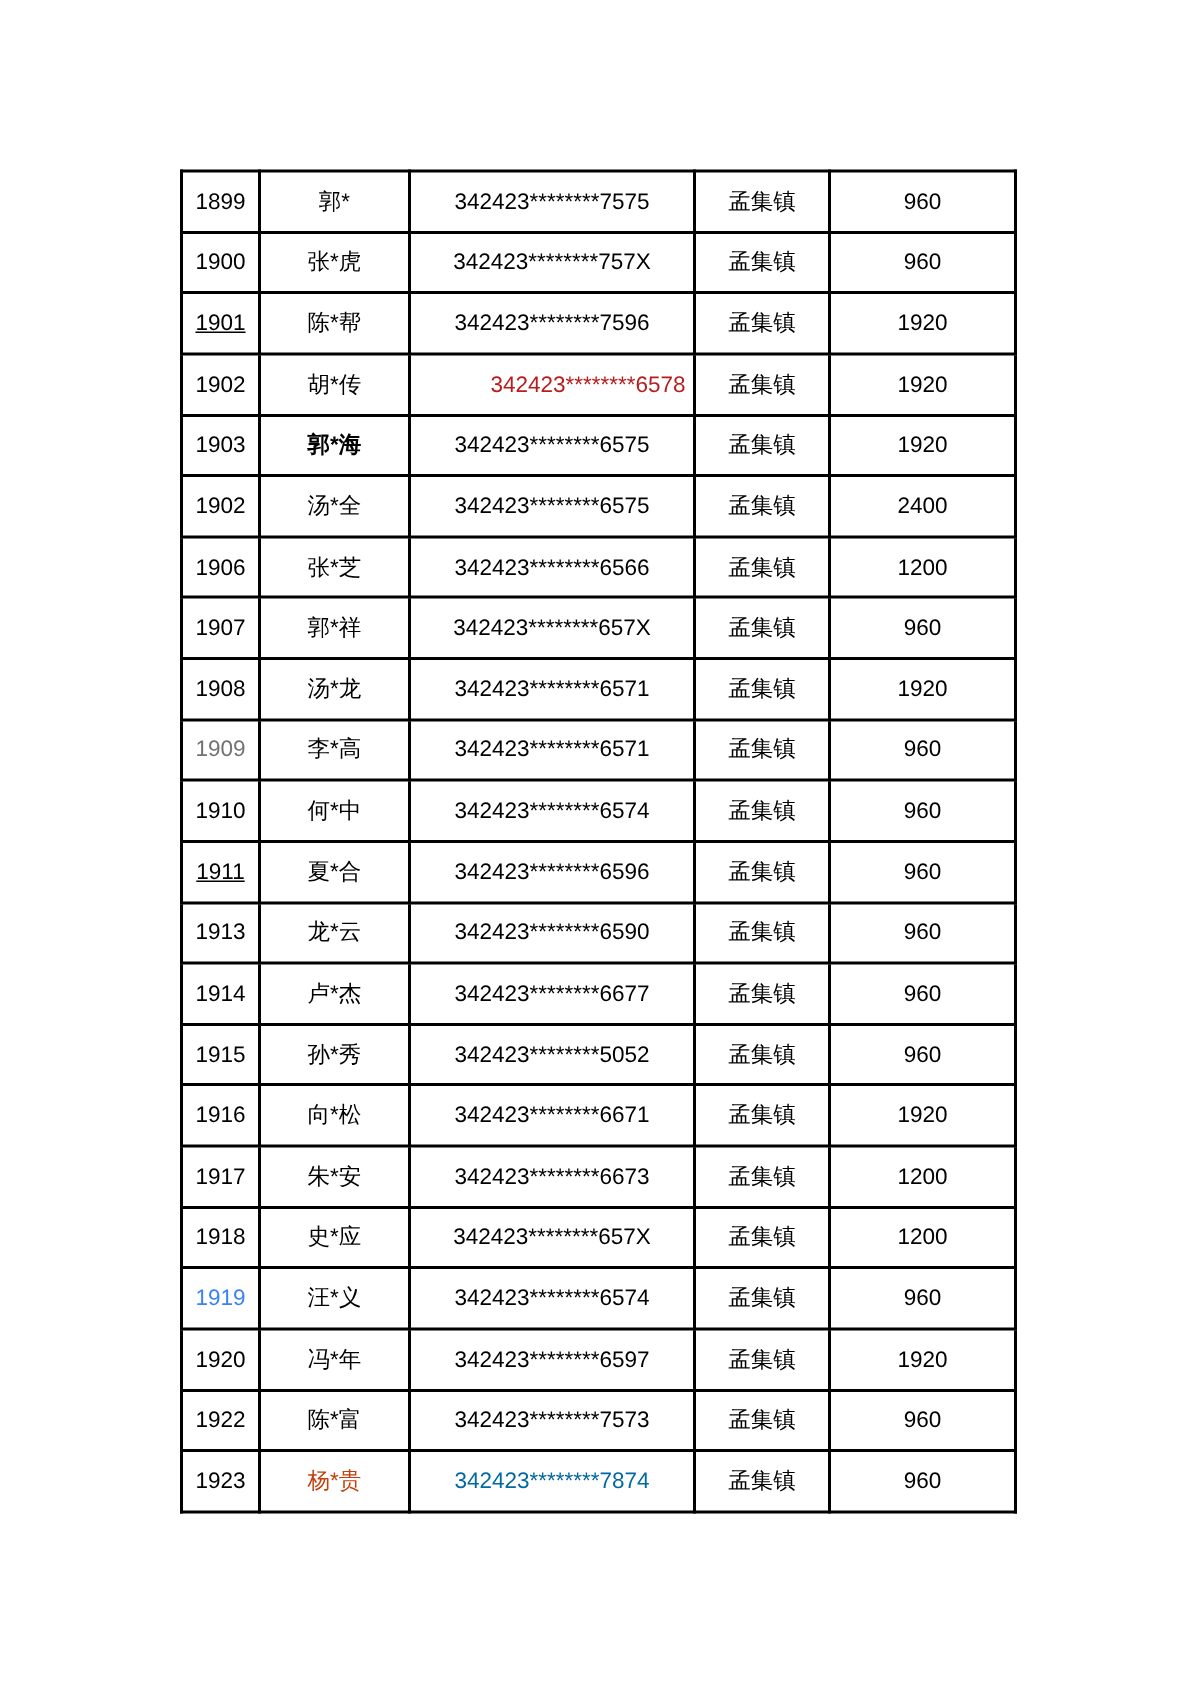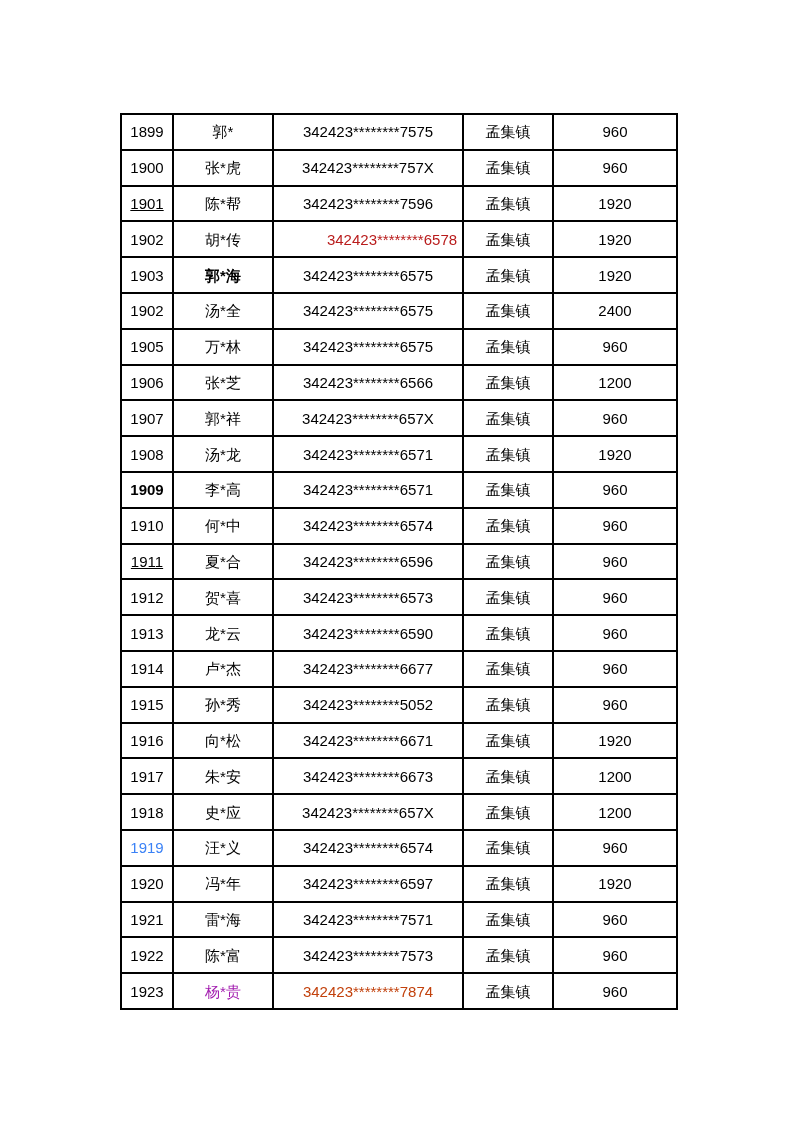--- a/index.html
+++ b/index.html
@@ -93,27 +93,20 @@
           <td style="border-color: rgb(0, 0, 0); color: rgb(0, 0, 0);">1920</td>
         </tr>
         <tr>
           <td style="border-color: rgb(0, 0, 0); color: rgb(0, 0, 0);">1902</td>
           <td style="border-color: rgb(0, 0, 0); color: rgb(0, 0, 0);">汤*全</td>
           <td style="border-color: rgb(0, 0, 0); color: rgb(0, 0, 0);">342423********6575</td>
           <td style="border-color: rgb(0, 0, 0); color: rgb(0, 0, 0);">孟集镇</td>
           <td style="border-color: rgb(0, 0, 0); color: rgb(0, 0, 0);">2400</td>
         </tr>
         <tr>
-          <td style="border-color: rgb(0, 0, 0); color: rgb(0, 0, 0);">1905</td>
-          <td style="border-color: rgb(0, 0, 0); color: rgb(0, 0, 0);">万*林</td>
-          <td style="border-color: rgb(0, 0, 0); color: rgb(0, 0, 0);">342423********6575</td>
-          <td style="border-color: rgb(0, 0, 0); color: rgb(0, 0, 0);">孟集镇</td>
-          <td style="border-color: rgb(0, 0, 0); color: rgb(0, 0, 0);">960</td>
-        </tr>
-        <tr>
           <td style="border-color: rgb(0, 0, 0); color: rgb(0, 0, 0);">1906</td>
           <td style="border-color: rgb(0, 0, 0); color: rgb(0, 0, 0);">张*芝</td>
           <td style="border-color: rgb(0, 0, 0); color: rgb(0, 0, 0);">342423********6566</td>
           <td style="border-color: rgb(0, 0, 0); color: rgb(0, 0, 0);">孟集镇</td>
           <td style="border-color: rgb(0, 0, 0); color: rgb(0, 0, 0);">1200</td>
         </tr>
         <tr>
           <td style="border-color: rgb(0, 0, 0); color: rgb(0, 0, 0); margin-left: 40px;">1907</td>
           <td style="border-color: rgb(0, 0, 0); color: rgb(0, 0, 0);">郭*祥</td>
           <td style="border-color: rgb(0, 0, 0); color: rgb(0, 0, 0);">342423********657X</td>
@@ -121,48 +114,41 @@
           <td style="border-color: rgb(0, 0, 0); color: rgb(0, 0, 0);">960</td>
         </tr>
         <tr>
           <td style="border-color: rgb(0, 0, 0); color: rgb(0, 0, 0);">1908</td>
           <td style="border-color: rgb(0, 0, 0); color: rgb(0, 0, 0);">汤*龙</td>
           <td style="border-color: rgb(0, 0, 0); color: rgb(0, 0, 0);">342423********6571</td>
           <td style="border-color: rgb(0, 0, 0); color: rgb(0, 0, 0);">孟集镇</td>
           <td style="border-color: rgb(0, 0, 0); color: rgb(0, 0, 0);">1920</td>
         </tr>
         <tr>
-          <td style="border-color: rgb(0, 0, 0); color: #000000; font-weight: bold;">1909</td>
+          <td style="border-color: rgb(0, 0, 0); color: #737373;">1909</td>
           <td style="border-color: rgb(0, 0, 0); color: rgb(0, 0, 0);">李*高</td>
           <td style="border-color: rgb(0, 0, 0); color: rgb(0, 0, 0);">342423********6571</td>
           <td style="border-color: rgb(0, 0, 0); color: rgb(0, 0, 0);">孟集镇</td>
           <td style="border-color: rgb(0, 0, 0); color: rgb(0, 0, 0);">960</td>
         </tr>
         <tr>
           <td style="border-color: rgb(0, 0, 0); color: rgb(0, 0, 0);">1910</td>
           <td style="border-color: rgb(0, 0, 0); color: rgb(0, 0, 0);">何*中</td>
           <td style="border-color: rgb(0, 0, 0); color: rgb(0, 0, 0);">342423********6574</td>
           <td style="border-color: rgb(0, 0, 0); color: rgb(0, 0, 0);">孟集镇</td>
           <td style="border-color: rgb(0, 0, 0); color: rgb(0, 0, 0);">960</td>
         </tr>
         <tr>
           <td style="border-color: rgb(0, 0, 0); color: rgb(0, 0, 0); text-decoration: underline;">1911</td>
           <td style="border-color: rgb(0, 0, 0); color: rgb(0, 0, 0);">夏*合</td>
           <td style="border-color: rgb(0, 0, 0); color: rgb(0, 0, 0);">342423********6596</td>
           <td style="border-color: rgb(0, 0, 0); color: rgb(0, 0, 0);">孟集镇</td>
           <td style="border-color: rgb(0, 0, 0); color: rgb(0, 0, 0);">960</td>
         </tr>
         <tr>
-          <td style="border-color: rgb(0, 0, 0); color: rgb(0, 0, 0);">1912</td>
-          <td style="border-color: rgb(0, 0, 0); color: rgb(0, 0, 0);">贺*喜</td>
-          <td style="border-color: rgb(0, 0, 0); color: rgb(0, 0, 0);">342423********6573</td>
-          <td style="border-color: rgb(0, 0, 0); color: rgb(0, 0, 0);">孟集镇</td>
-          <td style="border-color: rgb(0, 0, 0); color: rgb(0, 0, 0);">960</td>
-        </tr>
-        <tr>
           <td style="border-color: rgb(0, 0, 0); color: rgb(0, 0, 0);">1913</td>
           <td style="border-color: rgb(0, 0, 0); color: rgb(0, 0, 0);">龙*云</td>
           <td style="border-color: rgb(0, 0, 0); color: rgb(0, 0, 0);">342423********6590</td>
           <td style="border-color: rgb(0, 0, 0); color: rgb(0, 0, 0);">孟集镇</td>
           <td style="border-color: rgb(0, 0, 0); color: rgb(0, 0, 0);">960</td>
         </tr>
         <tr>
           <td style="border-color: rgb(0, 0, 0); color: rgb(0, 0, 0);">1914</td>
           <td style="border-color: rgb(0, 0, 0); color: rgb(0, 0, 0);">卢*杰</td>
           <td style="border-color: rgb(0, 0, 0); color: rgb(0, 0, 0);">342423********6677</td>
@@ -205,35 +191,28 @@
           <td style="border-color: rgb(0, 0, 0); color: rgb(0, 0, 0);">960</td>
         </tr>
         <tr>
           <td style="border-color: rgb(0, 0, 0); color: rgb(0, 0, 0);">1920</td>
           <td style="border-color: rgb(0, 0, 0); color: rgb(0, 0, 0);">冯*年</td>
           <td style="border-color: rgb(0, 0, 0); color: rgb(0, 0, 0);">342423********6597</td>
           <td style="border-color: rgb(0, 0, 0); color: rgb(0, 0, 0);">孟集镇</td>
           <td style="border-color: rgb(0, 0, 0); color: rgb(0, 0, 0);">1920</td>
         </tr>
         <tr>
-          <td style="border-color: rgb(0, 0, 0); color: rgb(0, 0, 0);">1921</td>
-          <td style="border-color: rgb(0, 0, 0); color: rgb(0, 0, 0);">雷*海</td>
-          <td style="border-color: rgb(0, 0, 0); color: rgb(0, 0, 0);">342423********7571</td>
-          <td style="border-color: rgb(0, 0, 0); color: rgb(0, 0, 0);">孟集镇</td>
-          <td style="border-color: rgb(0, 0, 0); color: rgb(0, 0, 0);">960</td>
-        </tr>
-        <tr>
           <td style="border-color: rgb(0, 0, 0); color: rgb(0, 0, 0);">1922</td>
           <td style="border-color: rgb(0, 0, 0); color: rgb(0, 0, 0);">陈*富</td>
           <td style="border-color: rgb(0, 0, 0); color: rgb(0, 0, 0);">342423********7573</td>
           <td style="border-color: rgb(0, 0, 0); color: rgb(0, 0, 0);">孟集镇</td>
           <td style="border-color: rgb(0, 0, 0); color: rgb(0, 0, 0);">960</td>
         </tr>
         <tr>
           <td style="border-color: rgb(0, 0, 0); color: rgb(0, 0, 0);">1923</td>
-          <td style="border-color: rgb(0, 0, 0); color: #a21caf;">杨*贵</td>
-          <td style="border-color: rgb(0, 0, 0); color: #c2410c; border-radius: 13px;">342423********7874</td>
+          <td style="border-color: rgb(0, 0, 0); color: #c2410c;">杨*贵</td>
+          <td style="border-color: rgb(0, 0, 0); color: #0369a1; border-radius: 13px;">342423********7874</td>
           <td style="border-color: rgb(0, 0, 0); color: rgb(0, 0, 0);">孟集镇</td>
           <td style="border-color: rgb(0, 0, 0); color: rgb(0, 0, 0);">960</td>
         </tr>
       </tbody>
   </table>
 </div>
 
 </body></html>

